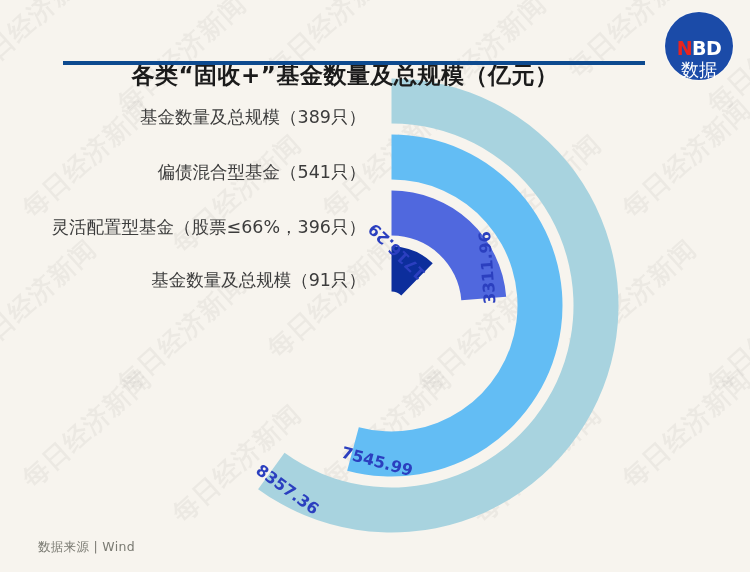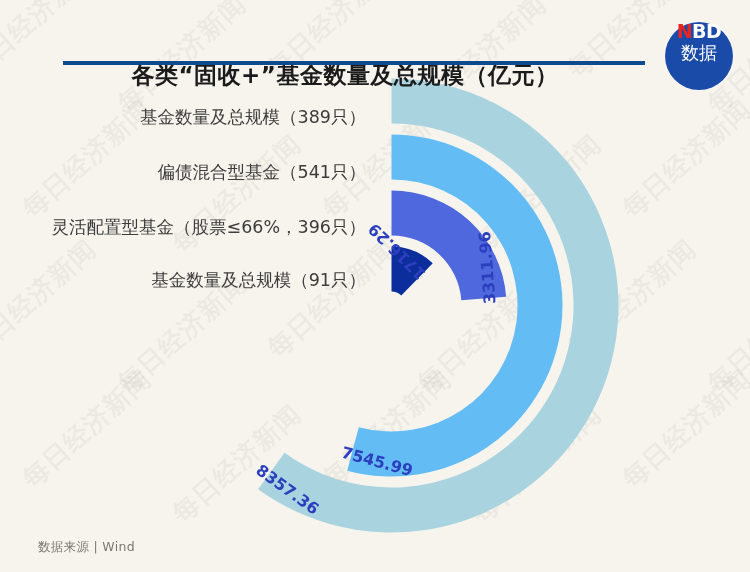--- a/index.html
+++ b/index.html
@@ -32,25 +32,25 @@
     font-size:23px;font-weight:700;color:#1b1b1b;
     letter-spacing:.5px;
     z-index:4;
     margin-top:40px;
   }
   .title-rule{
     position:absolute;left:63px;top:61px;width:582px;height:4px;
     background:#0D4A8F;z-index:4;
   }
   .logo{
-    position:absolute;left:665px;top:22px;width:68px;height:68px;
+    position:absolute;left:665px;top:12px;width:68px;height:68px;
     border-radius:50%;
     background:#1B4BA8;
     z-index:6;
-    display:flex;flex-direction:column;align-items:center;justify-content:flex-start;
+    display:flex;flex-direction:column;align-items:center;justify-content:flex-end;
     box-shadow:0 0 0 1px rgba(255,255,255,.35);
   }
   .logo-nbd{
     font-family:"DejaVu Sans","Liberation Sans",sans-serif;
     font-size:19px;font-weight:700;line-height:1;color:#fff;letter-spacing:-.5px;
   }
   .logo-nbd .n{color:#E8241F;}
   .logo-cn{
     font-family:"DejaVu Sans","Liberation Sans",sans-serif;
     font-size:18px;font-weight:400;line-height:1.05;color:#fff;margin-top:3px;letter-spacing:0;

